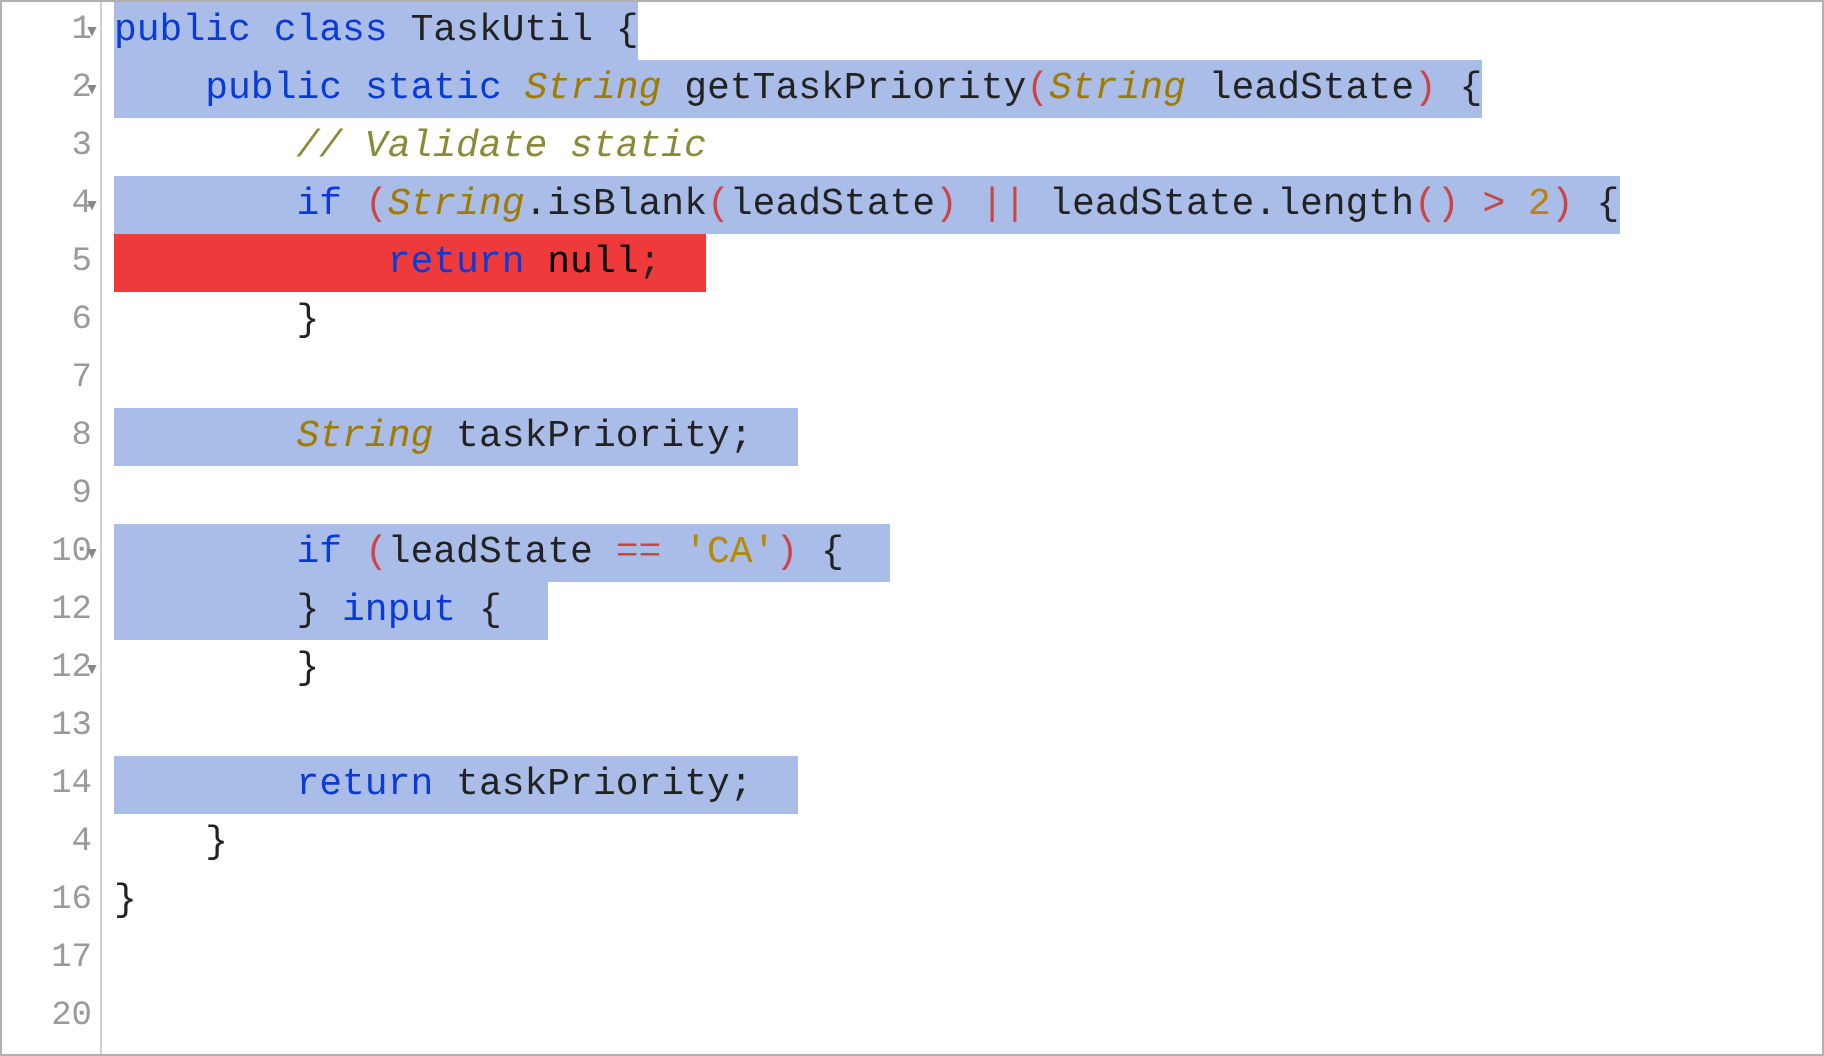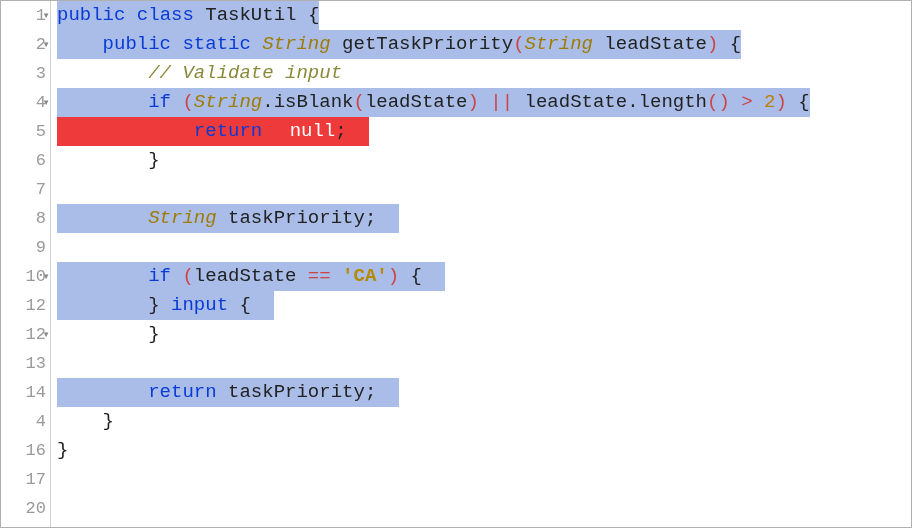--- a/index.html
+++ b/index.html
@@ -60,23 +60,23 @@
   .hl-red  { background: #ee3a3a; }
   .seg { display: inline-block; height: 100%; line-height: 29px; }
   .pad { display:inline-block; }
 
   .kw   { color: #0a3bd6; }   
   .cls  { color: #a07b00; font-style: italic; }
   .op   { color: #c44; }      
   .paren{ color: #c44; }
   .ident{ color: #222; }
   .cmt  { color: #8a8a3a; font-style: italic; }
-  .str  { color: #b58900; font-weight: bold; }
+  .str  { color: #b58900; }
   .strR { color: #7a0f0f; }
-  .null { color: #ffffff; margin-left: 16px; }
+  .null { color: #000000; }
   .num  { color: #c08000; }
   .brace{ color: #222; }
 </style>
 </head>
 <body>
 
 <div class="editor">
 
   <div class="gutter">
     <div class="gutter-row">
@@ -144,21 +144,21 @@
 
     <div class="code-row">
       <span class="seg hl-blue"><span class="kw">public</span><span> </span><span class="kw">class</span><span> </span><span class="cls"></span><span class="ident">TaskUtil</span><span> </span><span class="brace">{</span></span>
     </div>
 
     <div class="code-row">
       <span class="seg hl-blue"><span class="pad">    </span><span class="kw">public</span><span> </span><span class="kw">static</span><span> </span><span class="cls">String</span><span> </span><span class="ident">getTaskPriority</span><span class="paren">(</span><span class="cls">String</span><span> </span><span class="ident">leadState</span><span class="paren">)</span><span> </span><span class="brace">{</span></span>
     </div>
 
     <div class="code-row">
-      <span class="seg"><span class="pad">        </span><span class="cmt">// Validate input</span></span>
+      <span class="seg"><span class="pad">        </span><span class="cmt">// Validate static</span></span>
     </div>
 
     <div class="code-row">
       <span class="seg hl-blue"><span class="pad">        </span><span class="kw">if</span><span> </span><span class="paren">(</span><span class="cls">String</span><span class="ident">.</span><span class="ident">isBlank</span><span class="paren">(</span><span class="ident">leadState</span><span class="paren">)</span><span class="op"> || </span><span class="ident">leadState</span><span class="ident">.</span><span class="ident">length</span><span class="paren">(</span><span class="paren">)</span><span class="op"> &gt; </span><span class="num">2</span><span class="paren">)</span><span> </span><span class="brace">{</span></span>
     </div>
 
     <div class="code-row">
       <span class="seg hl-red"><span class="pad">            </span><span class="kw">return</span><span> </span><span class="null">null</span><span class="ident">;</span><span class="pad">  </span></span>
     </div>
 

